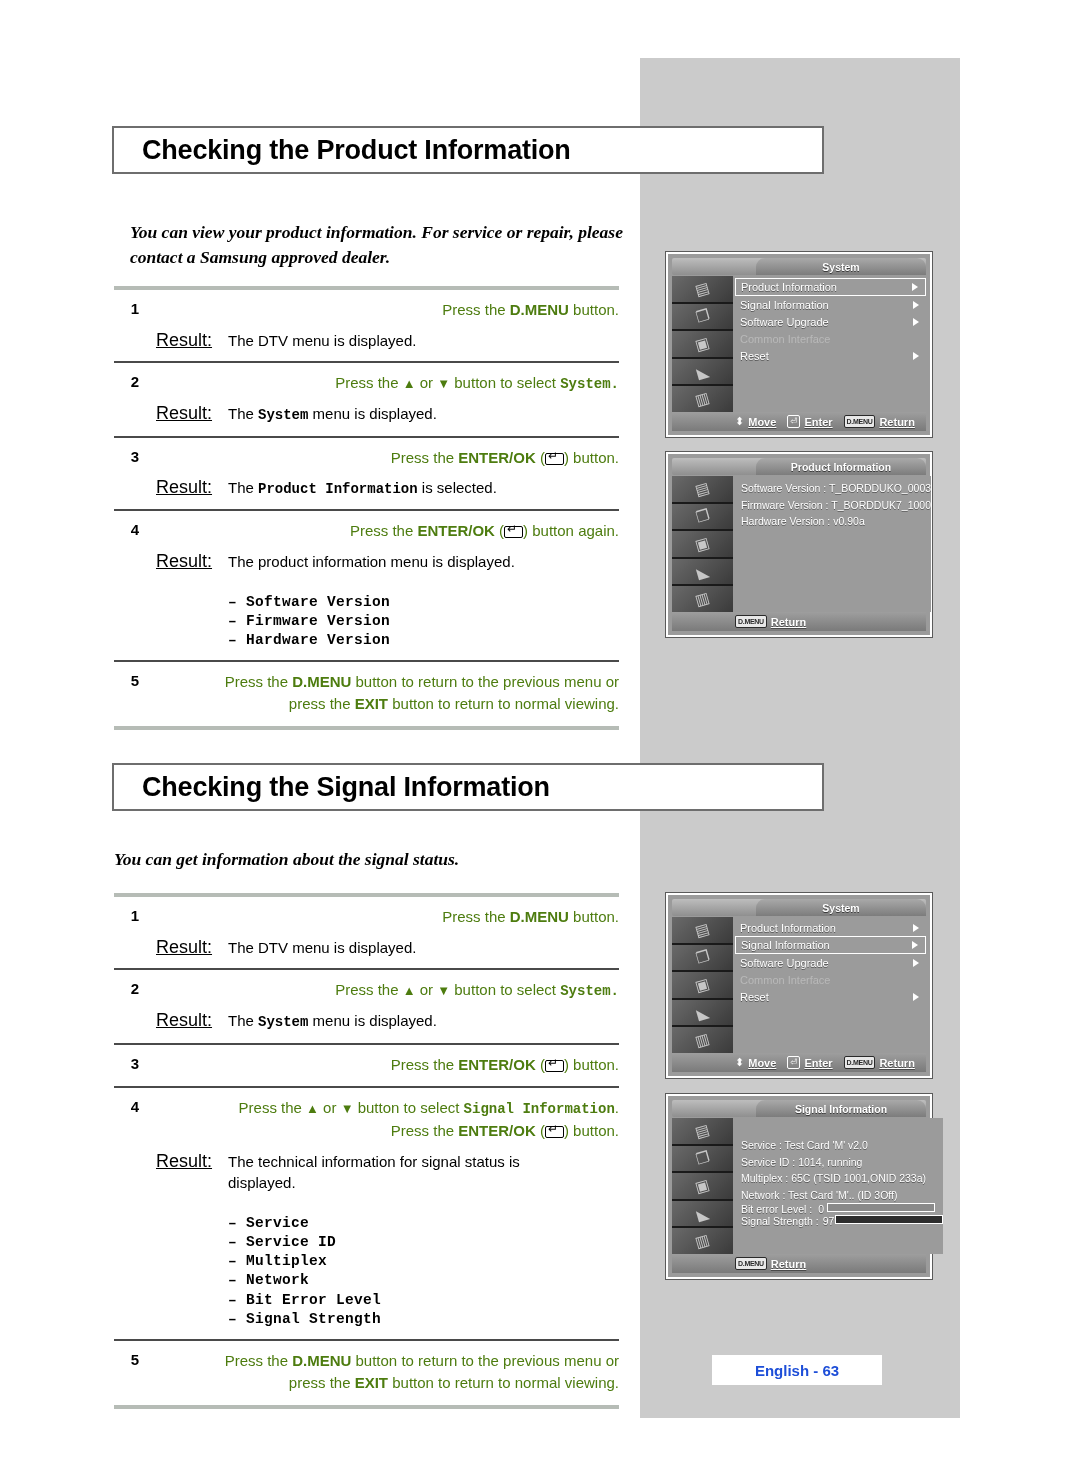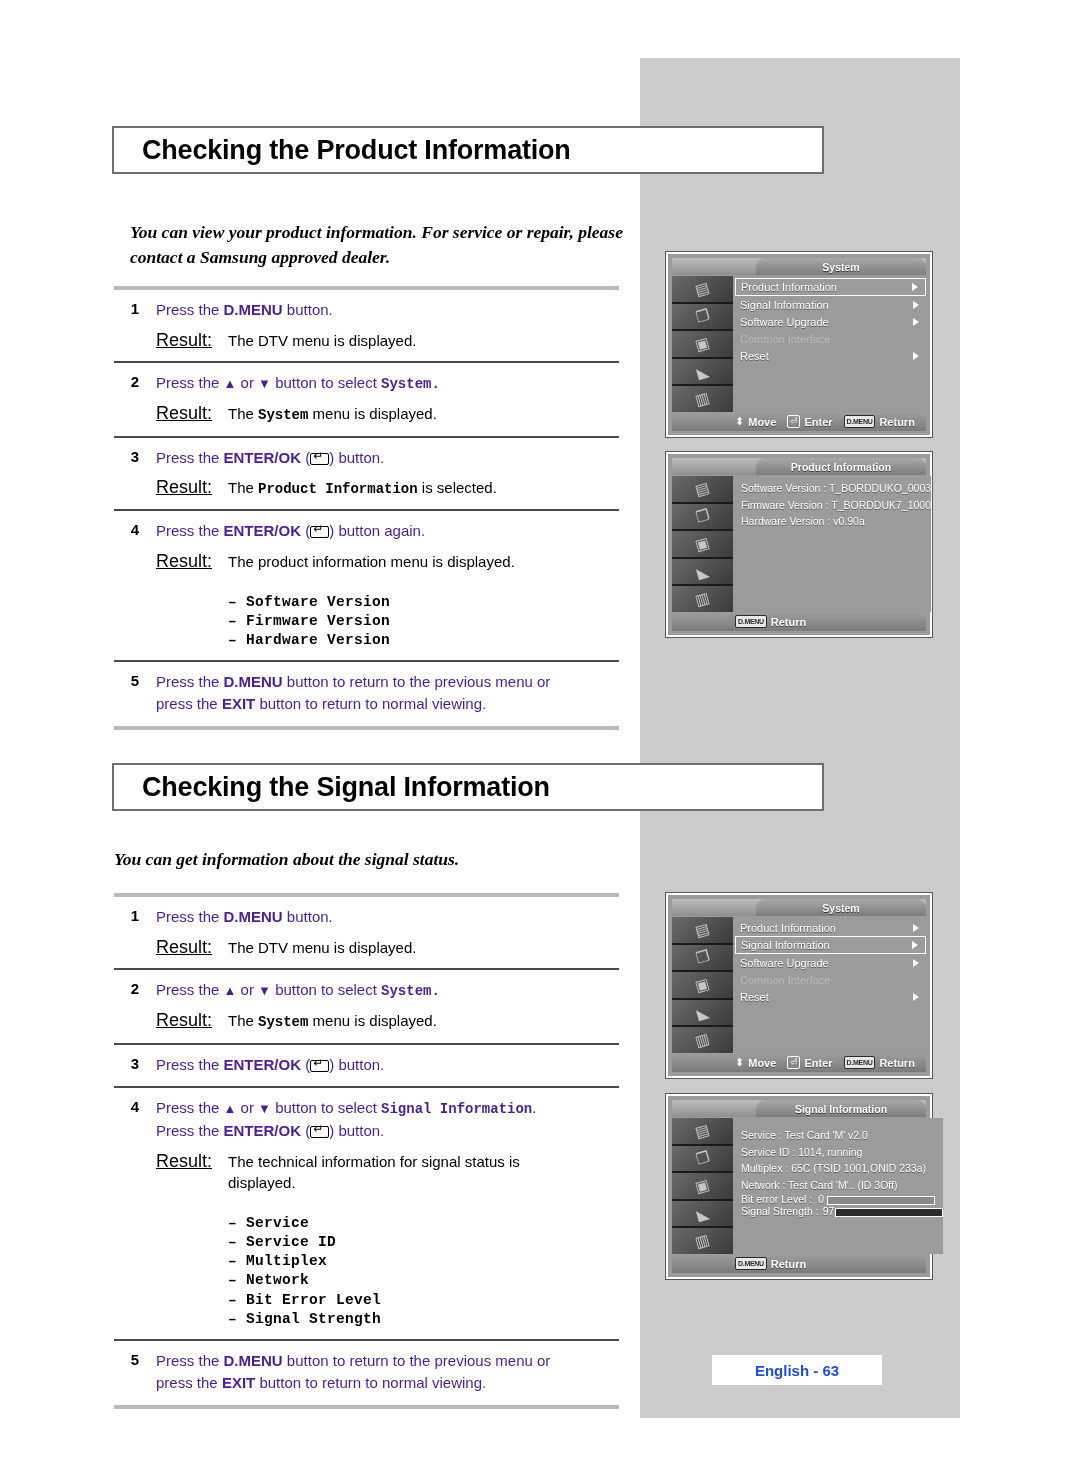--- a/index.html
+++ b/index.html
@@ -48,21 +48,21 @@
   .step {
     display: flex; align-items: flex-start;
     padding: 9px 0 10px 0;
   }
   .step .num {
     width: 42px; flex: 0 0 42px; text-align: center;
     font-size: 15px; font-weight: bold; color: #000;
     padding-top: 1px;
   }
   .step .body { flex: 1 1 auto; }
-  .ln { font-size: 15px; color: #4c1d95; line-height: 1.5; }
+  .ln { font-size: 15px; color: #4d7c0f; line-height: 1.5; text-align: right; }
   .ln b { font-weight: bold; }
   .mono { font-family: "Liberation Mono", monospace; font-weight: bold; font-size: 14px; }
   .resrow { display: flex; margin-top: 8px; }
   .resrow .res {
     width: 72px; flex: 0 0 72px;
     font-size: 18px; color: #000;
     text-decoration: underline;
   }
   .resrow .rtxt { font-size: 15px; color: #000; line-height: 1.45; flex: 1 1 auto; }
   .bullets { margin-top: 20px; padding-left: 72px; }
@@ -141,41 +141,41 @@
     border-top: 4px solid transparent;
     border-bottom: 4px solid transparent;
   }
   .mrow.sel { border: 1.6px solid #ffffff; height: 18px; }
 
   .info-line {
     font-size: 10.5px; color: #ffffff; line-height: 1.58;
     padding-left: 6px; text-shadow: 0 1px 0 #5a5a5a;
     white-space: nowrap;
   }
-  .bar-line { display: flex; align-items: flex-end; padding-left: 6px; }
+  .bar-line { display: flex; align-items: flex-start; padding-left: 6px; }
   .bar-line .bl-t {
     font-size: 10.5px; color: #fff; text-shadow: 0 1px 0 #5a5a5a; white-space: nowrap;
   }
   .meter {
     display: inline-block; height: 9px; width: 108px;
     border: 1.4px solid #ffffff; background: #8a8a8a; margin-left: 3px;
   }
   .meter.full { background: #2d2d2d; }
 
   .osd-foot {
     position: absolute; left: 0; bottom: 0; width: 100%;
     height: 19px;
     background: linear-gradient(#9e9e9e,#7a7a7a);
     display: flex; align-items: center;
   }
   .osd-foot.indent { padding-left: 63px; }
   .foot-item { display: flex; align-items: center; margin-right: 11px; }
   .foot-item .ftxt {
     font-size: 11px; font-weight: bold; color: #ffffff;
-    text-shadow: 0 1px 0 #4a4a4a; margin-left: 4px;
+    text-shadow: 0 1px 0 #4a4a4a; margin-left: 4px; text-decoration: underline;
   }
   .updown { font-size: 11px; color: #fff; line-height: 9px; text-align: center; }
   .keybox {
     border: 1.3px solid #fff; border-radius: 2px;
     padding: 0 2px; font-size: 8.5px; color: #fff; line-height: 11px;
   }
   .keybox.dm { background: #e8e8e8; color: #2a2a2a; border-color: #2a2a2a;
                font-size: 7px; font-weight: bold; letter-spacing: -0.3px; padding: 0 2px; }
 
   
@@ -523,21 +523,21 @@
           <div class="ic">
               <span class="g">▣</span>
             </div>
           <div class="ic">
               <span class="g">◣</span>
             </div>
           <div class="ic">
               <span class="g">▥</span>
             </div>
         </div>
-        <div class="menu-area" style="padding-top:9px">
+        <div class="menu-area" style="padding-top:19px">
           <div class="info-line">Service : Test Card 'M' v2.0</div>
           <div class="info-line">Service ID : 1014, running</div>
           <div class="info-line">Multiplex : 65C (TSID 1001,ONID 233a)</div>
           <div class="info-line">Network : Test Card 'M'.. (ID 3Off)</div>
           <div class="bar-line">
             <span class="bl-t">Bit error Level :</span>
             <span class="bl-t" style="margin-left:6px">0</span>
             <span class="meter"></span>
           </div>
           <div class="bar-line">

